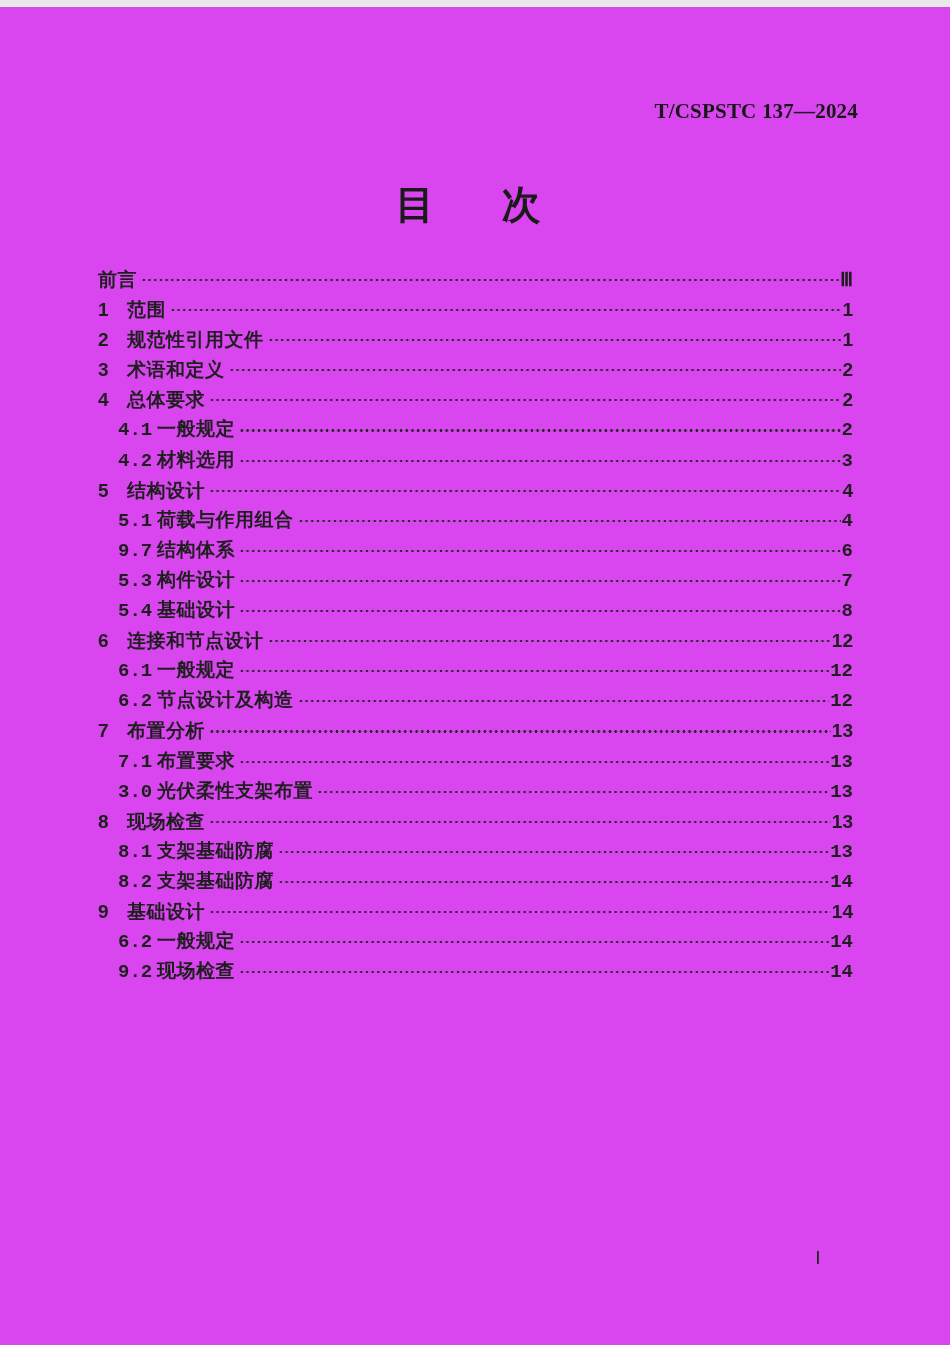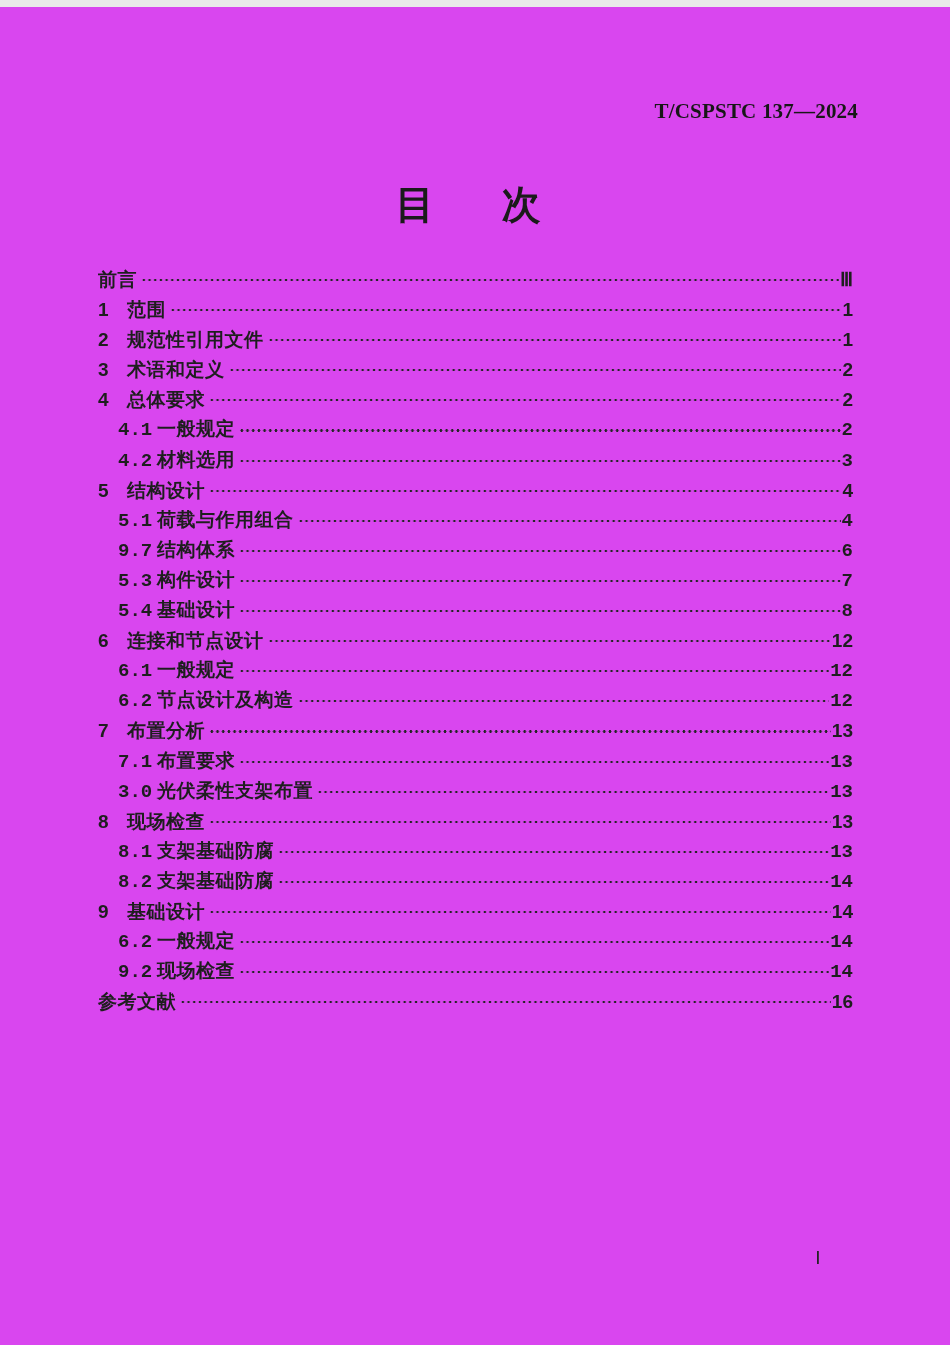--- a/index.html
+++ b/index.html
@@ -246,23 +246,17 @@
     <span class="label">一般规定</span>
     <span class="leader"></span>
     <span class="page-num">14</span>
   </div>
       <div class="toc-row sub">
     <span class="num">9.2</span>
     <span class="label">现场检查</span>
     <span class="leader"></span>
     <span class="page-num">14</span>
   </div>
-      <div class="toc-row">
-
-    <span class="label">参考文献</span>
-    <span class="leader"></span>
-    <span class="page-num">16</span>
-  </div>
     </div>
 
   <div class="footer-page-num">Ⅰ</div>
 
 </div>
 
 </body></html>

